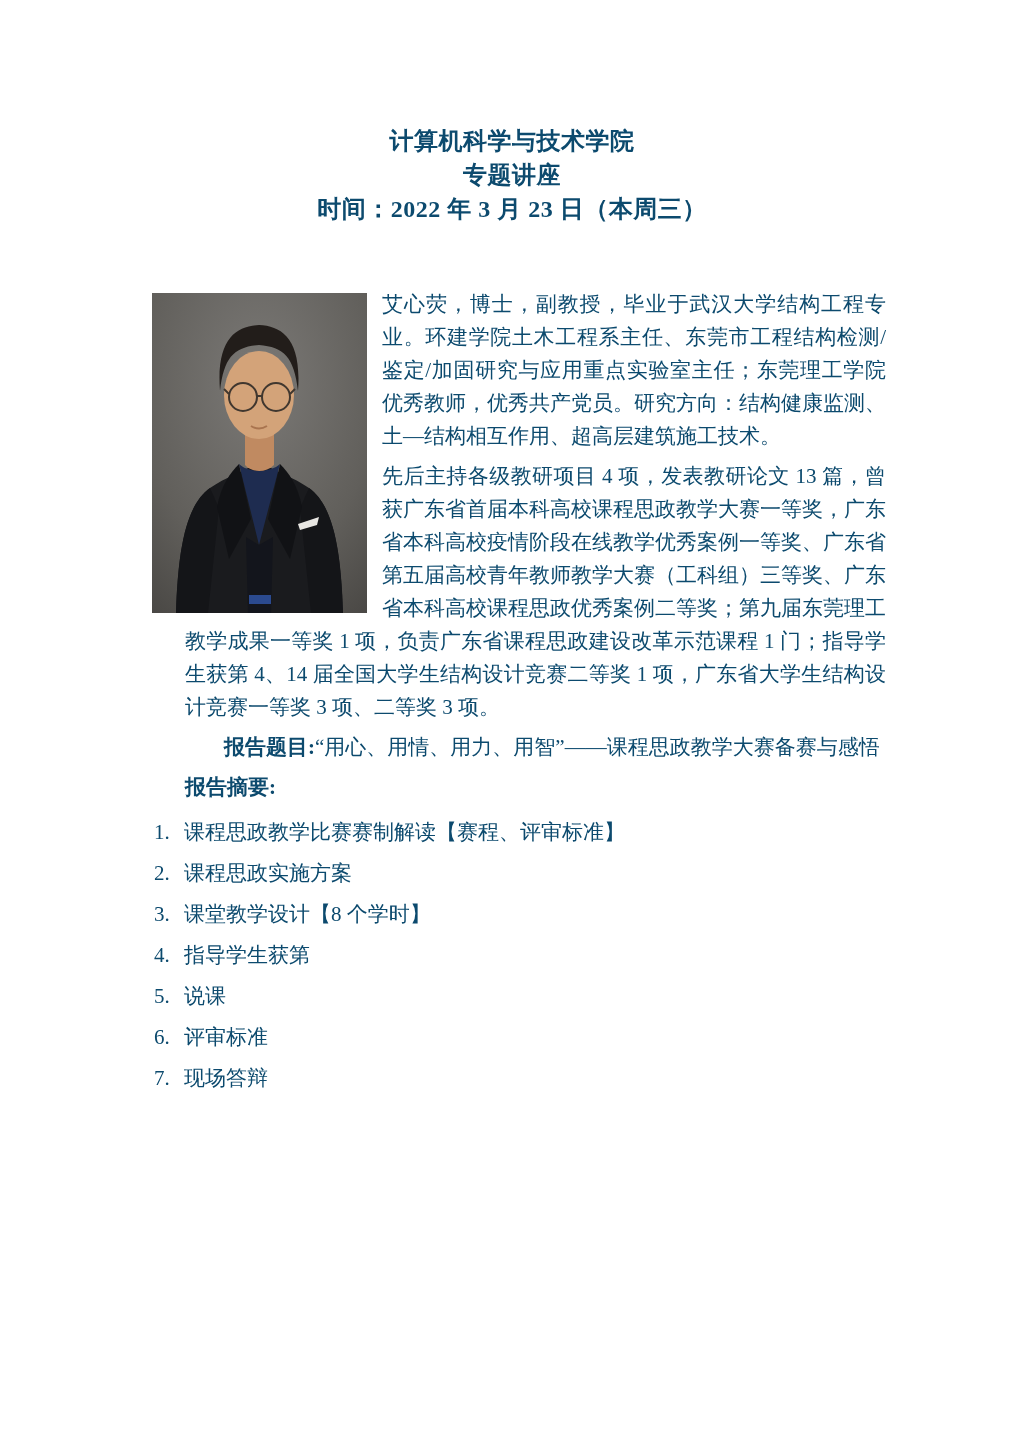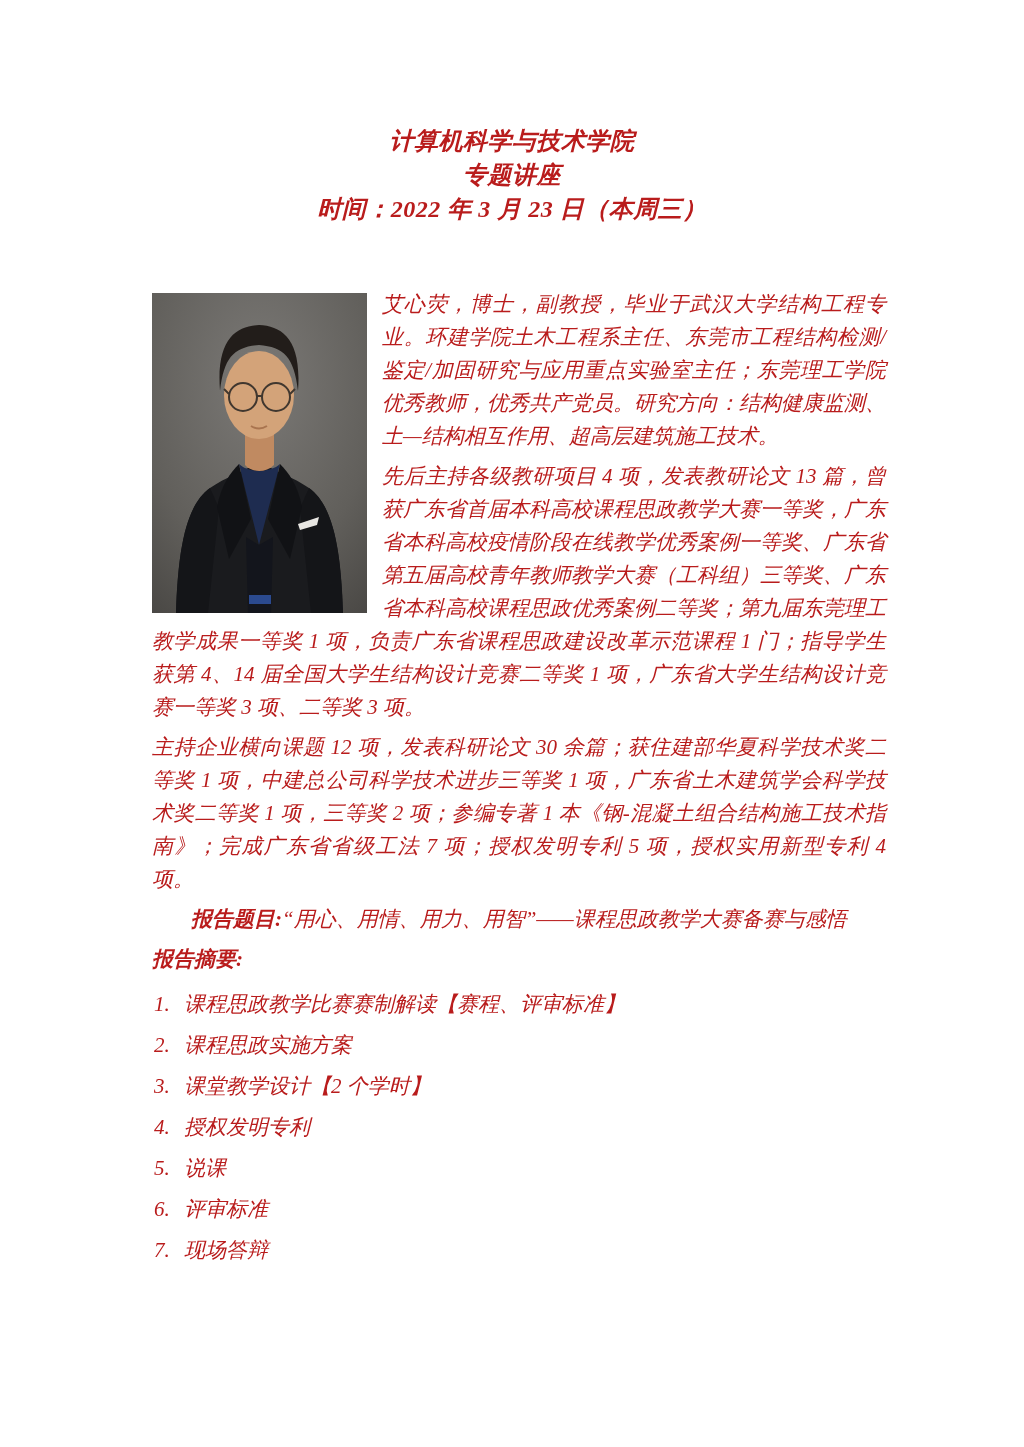--- a/index.html
+++ b/index.html
@@ -1,25 +1,24 @@
 <!DOCTYPE html>
 <html><head>
 <meta charset="utf-8">
 <style>
   html,body{margin:0;padding:0;background:#ffffff;}
   .page{
     position:relative;
     width:1024px;height:1447px;
     background:#ffffff;
-    color:#b91c1c;
+    color:#0c4a6e;
     font-family:"Liberation Serif","DejaVu Serif",serif;
     overflow:hidden;
     box-sizing:border-box;
     padding-top:124px;
-    font-style:italic;
   }
   
   .titles{
     text-align:center;
     font-weight:bold;
     font-size:24px;
     line-height:34px;
     letter-spacing:.5px;
   }
   .titles div{white-space:nowrap;}
@@ -30,21 +29,21 @@
     line-height:33px;
     text-align:justify;
   }
   .portrait{
     float:left;
     width:215px;height:320px;
     margin:5px 15px 8px 0;
     background:#5d5b58;
   }
   .portrait svg{display:block;width:215px;height:320px;}
-  .content p{margin:0 0 7px 0;}
+  .content p{margin:0 0 7px 0;padding-left:33px;}
   .b{font-weight:bold;margin-left:39px;}
   .report-line{margin-top:4px;}
   
   .agenda{margin-top:12px;}
   .agenda-item{
     display:flex;
     margin:0 0 8px 2px;
     line-height:33px;
     text-align:left;
   }
@@ -104,42 +103,41 @@
           <path d="M77,101 L72,96"></path>
           <path d="M138,101 L143,96"></path>
         </g>
 
         <path d="M99,133 Q107,138 115,133" stroke="#a9744f" stroke-width="2" fill="none"></path>
       </svg>
     </div>
 
     <p>艾心荧，博士，副教授，毕业于武汉大学结构工程专业。环建学院土木工程系主任、东莞市工程结构检测/鉴定/加固研究与应用重点实验室主任；东莞理工学院优秀教师，优秀共产党员。研究方向：结构健康监测、土—结构相互作用、超高层建筑施工技术。</p>
     <p>先后主持各级教研项目 4 项，发表教研论文 13 篇，曾获广东省首届本科高校课程思政教学大赛一等奖，广东省本科高校疫情阶段在线教学优秀案例一等奖、广东省第五届高校青年教师教学大赛（工科组）三等奖、广东省本科高校课程思政优秀案例二等奖；第九届东莞理工教学成果一等奖 1 项，负责广东省课程思政建设改革示范课程 1 门；指导学生获第 4、14 届全国大学生结构设计竞赛二等奖 1 项，广东省大学生结构设计竞赛一等奖 3 项、二等奖 3 项。</p>
-    <p>主持企业横向课题 12 项，发表科研论文 30 余篇；获住建部华夏科学技术奖二等奖 1 项，中建总公司科学技术进步三等奖 1 项，广东省土木建筑学会科学技术奖二等奖 1 项，三等奖 2 项；参编专著 1 本《钢-混凝土组合结构施工技术指南》；完成广东省省级工法 7 项；授权发明专利 5 项，授权实用新型专利 4 项。</p>
 
     <p class="report-line"><span class="b">报告题目:</span><span>“用心、用情、用力、用智”——课程思政教学大赛备赛与感悟</span></p>
 
     <p class="b">报告摘要:</p>
 
     <div class="agenda">
       <div class="agenda-item">
           <span class="num">1.</span>
           <span>课程思政教学比赛赛制解读【赛程、评审标准】</span>
         </div>
       <div class="agenda-item">
           <span class="num">2.</span>
           <span>课程思政实施方案</span>
         </div>
       <div class="agenda-item">
           <span class="num">3.</span>
-          <span>课堂教学设计【2 个学时】</span>
+          <span>课堂教学设计【8 个学时】</span>
         </div>
       <div class="agenda-item">
           <span class="num">4.</span>
-          <span>授权发明专利</span>
+          <span>指导学生获第</span>
         </div>
       <div class="agenda-item">
           <span class="num">5.</span>
           <span>说课</span>
         </div>
       <div class="agenda-item">
           <span class="num">6.</span>
           <span>评审标准</span>
         </div>
       <div class="agenda-item">

